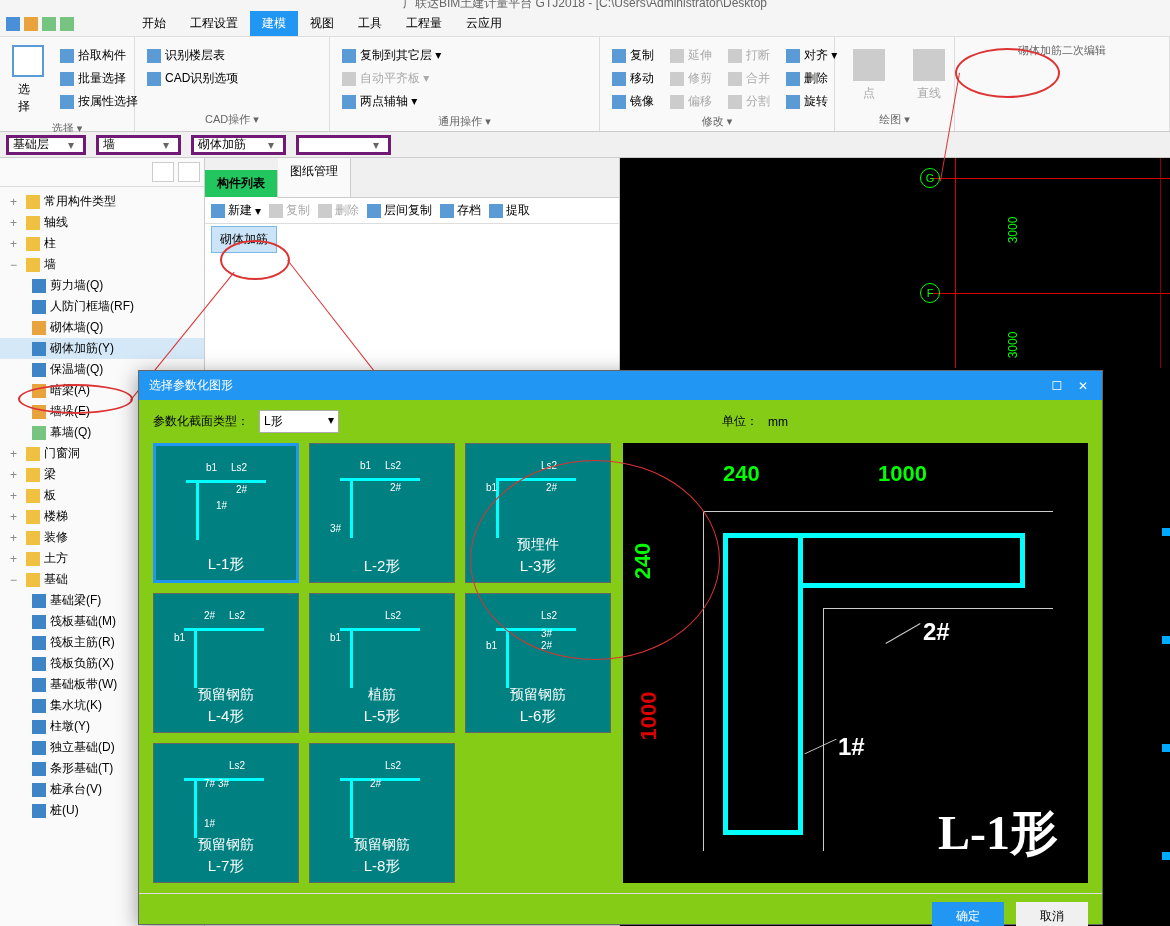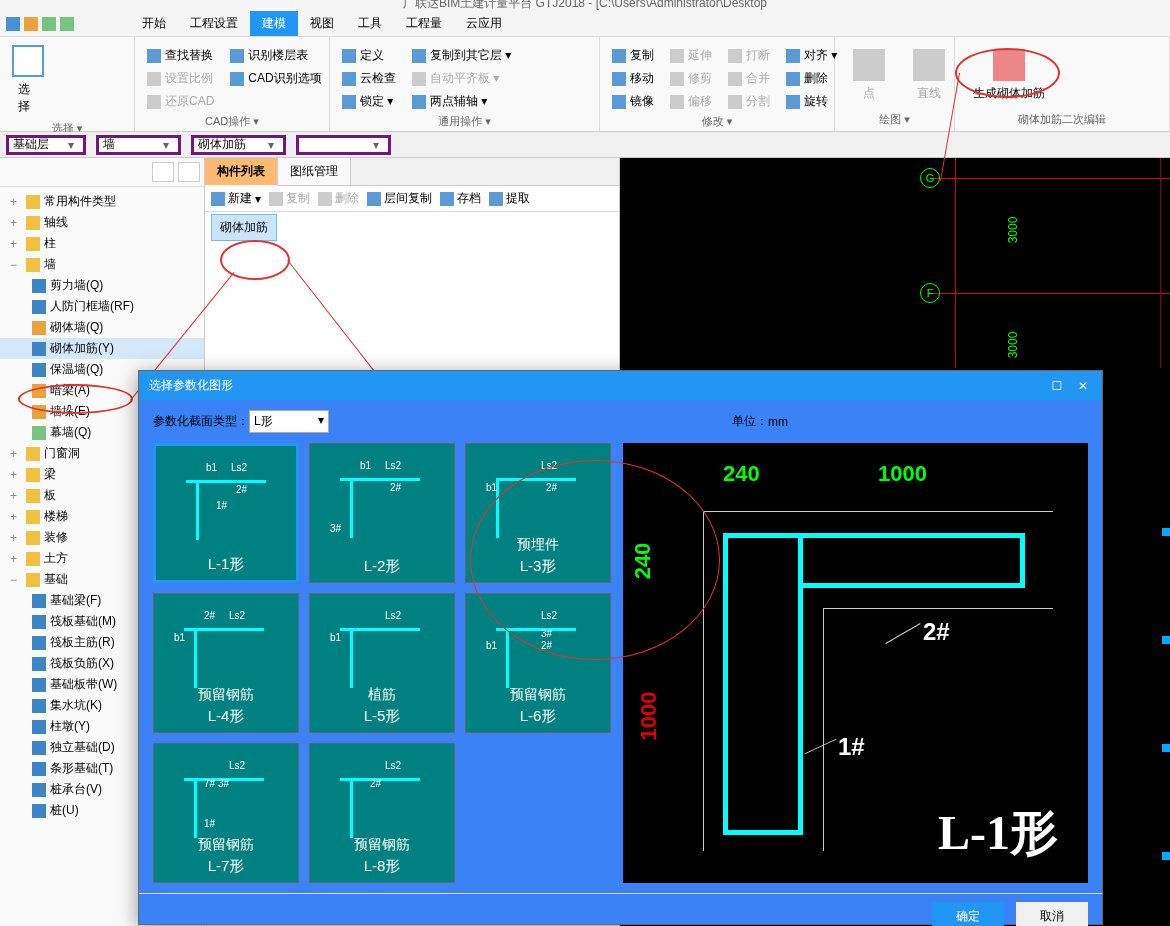--- a/index.html
+++ b/index.html
@@ -47,21 +47,21 @@
 .tree-icon { width: 14px; height: 14px; display: inline-block; }
 .ti-folder { background: #f0c040; }
 .ti-leaf { background: #3d85c6; }
 .ti-tog { width: 12px; color: #888; cursor: pointer; }
 .sel-circle { position: absolute; width: 115px; height: 30px; border: 2px solid #d33; border-radius: 50%; top: 384px; left: 18px; pointer-events: none; z-index: 5; }
 
 
 .mid-panel { position: absolute; top: 158px; left: 205px; width: 415px; bottom: 0; background: #fff; border-right: 1px solid #ccc; }
 .mid-tabs { display: flex; border-bottom: 1px solid #ccc; background: #f0f0f0; }
 .mid-tab { padding: 5px 12px; border-right: 1px solid #ccc; background: #fafafa; cursor: pointer; }
-.mid-tab.active { background: #fdba74; border-bottom: 1px solid #fff; margin-bottom: -1px; font-weight: bold; }
+.mid-tab.active { background: #22c55e; border-bottom: 1px solid #fff; margin-bottom: -1px; font-weight: bold; margin-top: 12px; }
 .mid-toolbar { display: flex; gap: 8px; padding: 4px 6px; border-bottom: 1px solid #ddd; align-items: center; }
 .mid-tb-btn { display: flex; align-items: center; gap: 3px; cursor: pointer; }
 .mid-tb-btn.disabled { color: #aaa; }
 .mid-tb-btn .icn { width: 14px; height: 14px; background: #5b9bd5; }
 .mid-search { margin: 4px; position: relative; }
 .mid-search input { width: 100%; border: 1px solid #ccc; padding: 3px 20px 3px 6px; color: #888; }
 .mid-search .sicon { position: absolute; right: 6px; top: 4px; color: #5b9bd5; }
 .mid-list-item { padding: 4px 8px; margin: 2px 6px; background: #cce4f7; border: 1px solid #7ab8e8; cursor: pointer; display: inline-block; }
 .item-circle { position: absolute; width: 70px; height: 40px; border: 2px solid #d33; border-radius: 50%; top: 240px; left: 220px; pointer-events: none; z-index: 5; }
 
@@ -70,25 +70,25 @@
 
 
 .canvas { position: absolute; top: 158px; left: 620px; right: 0; bottom: 0; background: #000; }
 .canvas .vline { position: absolute; background: #d00; width: 1px; }
 .canvas .hline { position: absolute; background: #d00; height: 1px; }
 .canvas .axis-label { position: absolute; width: 20px; height: 20px; border: 1px solid #0f0; border-radius: 50%; color: #0f0; display: flex; align-items: center; justify-content: center; font-size: 11px; }
 .canvas .dim-text { position: absolute; color: #0f0; transform: rotate(-90deg); }
 .canvas .handle { position: absolute; width: 8px; height: 8px; background: #0af; }
 
 
-.dialog { position: absolute; top: 370px; left: 138px; width: 965px; height: 555px; background: #3b82f6; border: 1px solid #666; box-shadow: 0 4px 20px rgba(0,0,0,0.4); z-index: 100; display: flex; flex-direction: column; }
+.dialog { position: absolute; top: 370px; left: 138px; width: 965px; height: 555px; background: #84cc16; border: 1px solid #666; box-shadow: 0 4px 20px rgba(0,0,0,0.4); z-index: 100; display: flex; flex-direction: column; }
 .dlg-title { background: #2196f3; color: white; padding: 6px 10px; display: flex; justify-content: space-between; align-items: center; }
 .dlg-title-btns { display: flex; gap: 8px; }
 .dlg-title-btn { width: 18px; text-align: center; cursor: pointer; }
-.dlg-toolbar { padding: 10px 14px; display: flex; align-items: center; }
+.dlg-toolbar { padding: 10px 14px; display: flex; align-items: center; gap: 10px; }
 .dlg-select { border: 1px solid #aaa; padding: 2px 4px; width: 80px; display: flex; justify-content: space-between; background: #fff; }
 .dlg-body { flex: 1; display: flex; padding: 0 14px 10px 14px; gap: 10px; }
 .dlg-left { width: 460px; display: flex; flex-wrap: wrap; gap: 10px; align-content: flex-start; }
 .shape-card { width: 146px; height: 140px; background: #008080; border: 1px solid #666; position: relative; cursor: pointer; display: flex; align-items: center; justify-content: center; }
 .shape-card.selected { border: 3px solid #2196f3; }
 .shape-label { position: absolute; bottom: 6px; width: 100%; text-align: center; color: #fff; font-size: 15px; }
 .shape-label2 { position: absolute; bottom: 28px; width: 100%; text-align: center; color: #fff; font-size: 14px; }
 .dlg-right { flex: 1; background: #000; position: relative; font-weight: bold; }
 .dlg-right .dim { position: absolute; color: #0f0; font-size: 22px; }
 .dlg-right .mark { position: absolute; color: #fff; font-size: 24px; }
@@ -131,70 +131,56 @@
   <div class="main-tab">云应用</div>
 </div>
 
 <div class="ribbon">
   <div class="ribbon-group" style="width:135px">
     <div class="ribbon-items">
       <div class="ribbon-big select-big">
           <div class="big-icn" style="background:#fff;border:2px solid #5b9bd5"></div>
           <span>选择</span>
         </div>
+      <div class="ribbon-col">
+        <div class="ribbon-item">
+            <span class="icn"></span>
+            <span>拾取构件</span>
+          </div>
+        <div class="ribbon-item">
+            <span class="icn"></span>
+            <span>批量选择</span>
+          </div>
+        <div class="ribbon-item">
+            <span class="icn"></span>
+            <span>按属性选择</span>
+          </div>
+      </div>
     </div>
     <div class="ribbon-group-label">选择 ▾</div>
   </div>
 
   <div class="ribbon-group" style="width:195px">
     <div class="ribbon-items">
       <div class="ribbon-col">
         <div class="ribbon-item">
             <span class="icn"></span>
-            <span>查找替换</span>
-          </div>
-        <div class="ribbon-item" style="color:#aaa">
-            <span class="icn" style="background:#ccc"></span>
-            <span>设置比例</span>
-          </div>
-        <div class="ribbon-item" style="color:#aaa">
-            <span class="icn" style="background:#ccc"></span>
-            <span>还原CAD</span>
-          </div>
-      </div>
-      <div class="ribbon-col">
-        <div class="ribbon-item">
-            <span class="icn"></span>
             <span>识别楼层表</span>
           </div>
         <div class="ribbon-item">
             <span class="icn"></span>
             <span>CAD识别选项</span>
           </div>
       </div>
     </div>
     <div class="ribbon-group-label">CAD操作 ▾</div>
   </div>
 
   <div class="ribbon-group" style="width:270px">
     <div class="ribbon-items">
-      <div class="ribbon-col">
-        <div class="ribbon-item">
-            <span class="icn"></span>
-            <span>定义</span>
-          </div>
-        <div class="ribbon-item">
-            <span class="icn"></span>
-            <span>云检查</span>
-          </div>
-        <div class="ribbon-item">
-            <span class="icn"></span>
-            <span>锁定 ▾</span>
-          </div>
-      </div>
       <div class="ribbon-col">
         <div class="ribbon-item">
             <span class="icn"></span>
             <span>复制到其它层 ▾</span>
           </div>
         <div class="ribbon-item" style="color:#aaa">
             <span class="icn" style="background:#ccc"></span>
             <span>自动平齐板 ▾</span>
           </div>
         <div class="ribbon-item">
@@ -281,26 +267,20 @@
       <div class="ribbon-col">
           <span class="icn" style="background:#ccc;margin:2px"></span>
           <span class="icn" style="background:#ccc;margin:2px"></span>
           <span class="icn" style="background:#ccc;margin:2px"></span>
         </div>
     </div>
     <div class="ribbon-group-label">绘图 ▾</div>
   </div>
 
   <div class="ribbon-group" style="flex:1">
-    <div class="ribbon-items">
-      <div class="ribbon-big">
-          <div class="big-icn" style="background:#e88"></div>
-          <span>生成砌体加筋</span>
-        </div>
-    </div>
     <div class="ribbon-group-label">砌体加筋二次编辑</div>
   </div>
 </div>
 <div class="gen-circle"></div>
 
 <div class="sub-bar">
   <div class="sub-select" style="width:80px">
       <span>基础层</span>
       <span class="arr">▾</span>
     </div>

